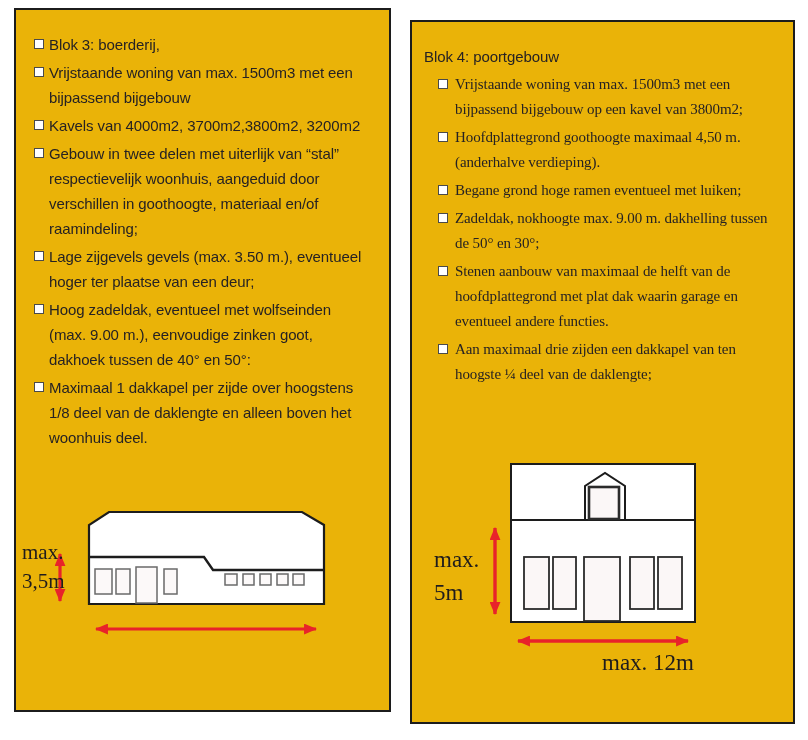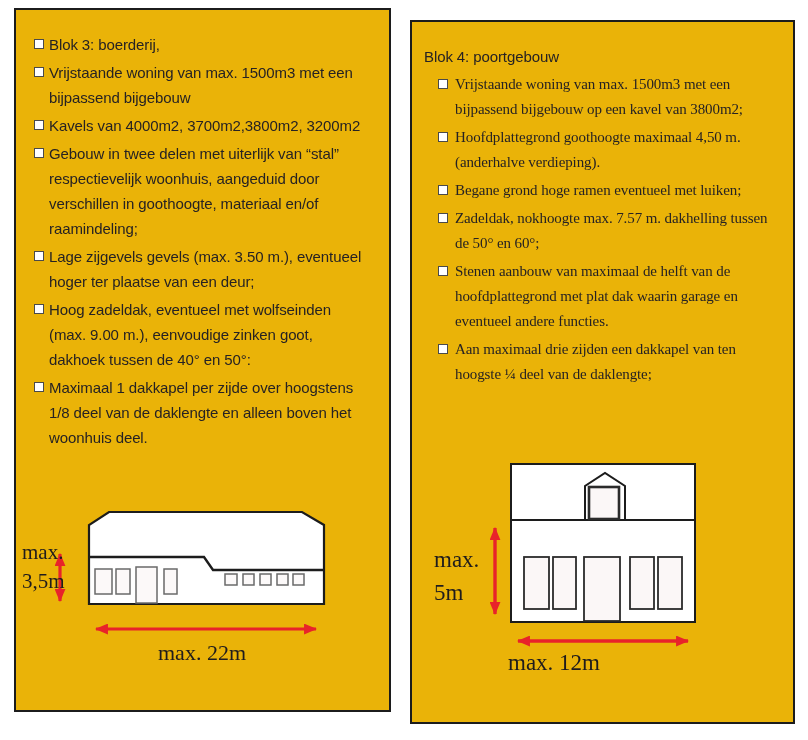--- a/index.html
+++ b/index.html
@@ -78,21 +78,21 @@
   #left-width-label {
     left: 70px; top: 630px; width: 232px;
     text-align: center; font-size: 22px;
   }
   #right-height-label {
     left: 22px; top: 521px;
     font-size: 23px; line-height: 33px;
   }
   #right-width-label {
     left: 96px; top: 628px; width: 186px;
-    text-align: left; font-size: 23px;
+    text-align: right; font-size: 23px;
   }
 </style>
 </head>
 <body>
 
 <div class="page">
 
   <div class="panel" id="left-panel">
     <div class="text-block">
       <div class="item">
@@ -148,21 +148,20 @@
       <rect x="277" y="84" width="11" height="11" fill="#fcf9f9" stroke="#6a6a6a" stroke-width="1.5"></rect>
 
       <line x1="44" y1="64" x2="44" y2="111" stroke-width="3.2" marker-start="url(#ah-l)" marker-end="url(#ah-l)" stroke="#e8232a"></line>
       <line x1="80" y1="139" x2="300" y2="139" stroke-width="3.2" marker-start="url(#ah-l)" marker-end="url(#ah-l)" stroke="#e8232a"></line>
     </svg>
 
     <div class="dim-label" id="left-height-label">
       <div>max.</div>
       <div>3,5m</div>
     </div>
-    <div class="dim-label" id="left-width-label">max. 22m</div>
   </div>
 
   <div class="panel" id="right-panel">
     <div class="text-block">
       <div class="panel-title">Blok 4: poortgebouw</div>
       <div class="item">
         <span class="bullet"></span>
         <span>Vrijstaande woning van max. 1500m3 met een bijpassend bijgebouw op een kavel van 3800m2;</span>
       </div>
       <div class="item">
@@ -171,21 +170,21 @@
       <div class="item">
         <span class="bullet"></span>
         <span>Hoofdplattegrond goothoogte maximaal 4,50 m. (anderhalve verdieping).</span>
       </div>
       <div class="item">
         <span class="bullet"></span>
         <span>Begane grond hoge ramen eventueel met luiken;</span>
       </div>
       <div class="item">
         <span class="bullet"></span>
-        <span>Zadeldak, nokhoogte max. 7.57 m. dakhelling tussen de 50° en 60°;</span>
+        <span>Zadeldak, nokhoogte max. 9.00 m. dakhelling tussen de 50° en 30°;</span>
       </div>
       <div class="item">
         <span class="bullet"></span>
         <span>Stenen aanbouw van maximaal de helft van de hoofdplattegrond met plat dak waarin garage en eventueel andere functies.</span>
       </div>
       <div class="item">
         <span class="bullet"></span>
         <span>Aan maximaal drie zijden een dakkapel van ten hoogste ¼ deel van de daklengte;</span>
       </div>
     </div>

